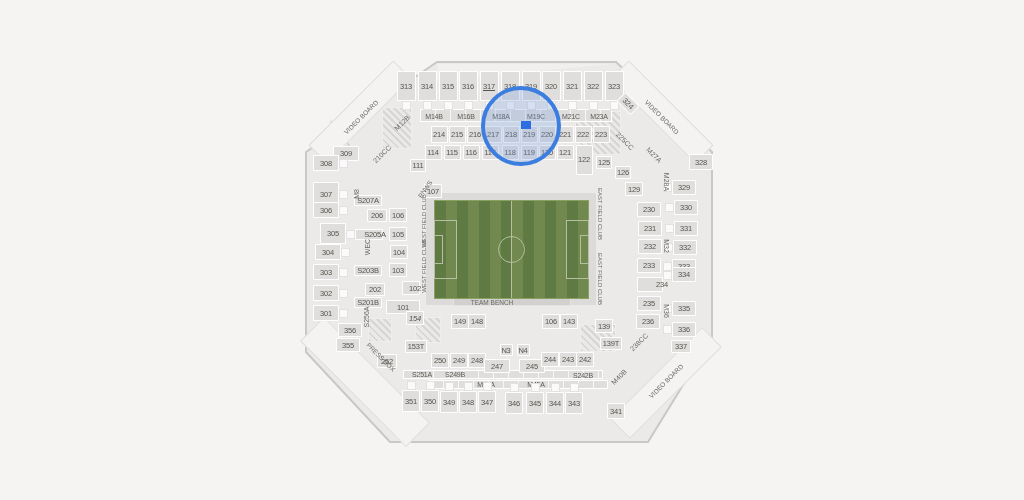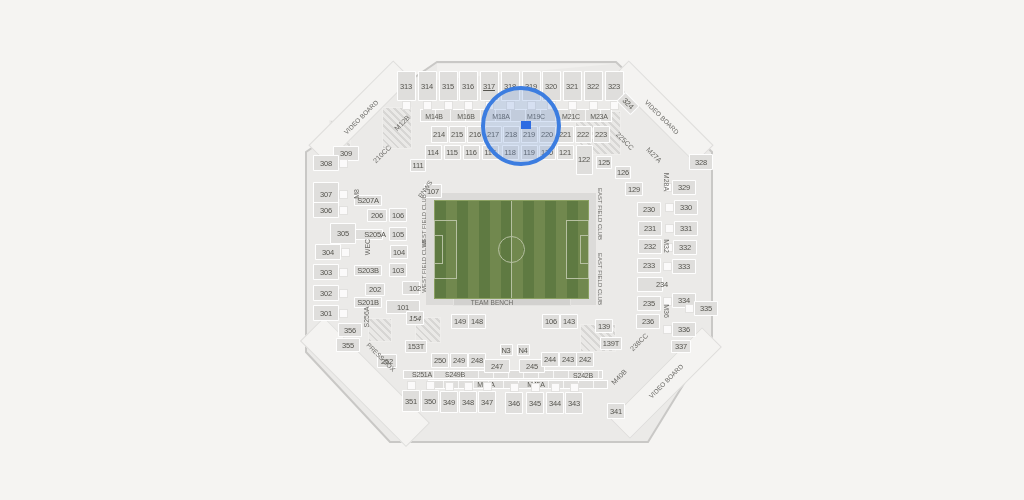--- a/index.html
+++ b/index.html
@@ -109,21 +109,21 @@
     <div class="sec" style="left: 556.5px; top: 144.5px; width: 17px; height: 15px;">121</div>
     <div class="sec" style="left: 575.5px; top: 144.5px; width: 17px; height: 30px;">122</div>
     <div class="sec" style="left: 410px; top: 158.5px; width: 16px; height: 13px;">111</div>
     <div class="sec" style="left: 596px; top: 155.5px; width: 16px; height: 13px;">125</div>
     <div class="sec" style="left: 615px; top: 165.5px; width: 16px; height: 13px;">126</div>
     <div class="sec" style="left: 625px; top: 182px; width: 18px; height: 14px;">129</div>
     <div class="sec" style="left: 333px; top: 145.5px; width: 26px; height: 15px;">309</div>
     <div class="sec amr" style="left: 313px; top: 155px; width: 26px; height: 16px;">308</div>
     <div class="sec amr" style="left: 313px; top: 182px; width: 26px; height: 24px;">307</div>
     <div class="sec amr" style="left: 313px; top: 202px; width: 26px; height: 16px;">306</div>
-    <div class="sec amr" style="left: 330px; top: 223px; width: 26px; height: 21px;">305</div>
+    <div class="sec amr" style="left: 320px; top: 223px; width: 26px; height: 21px;">305</div>
     <div class="sec amr" style="left: 315px; top: 244px; width: 26px; height: 16px;">304</div>
     <div class="sec amr" style="left: 313px; top: 264px; width: 26px; height: 16px;">303</div>
     <div class="sec amr" style="left: 313px; top: 285px; width: 26px; height: 16px;">302</div>
     <div class="sec amr" style="left: 313px; top: 305px; width: 26px; height: 16px;">301</div>
     <div class="sec" style="left: 338px; top: 323px; width: 24px; height: 14px;">356</div>
     <div class="sec" style="left: 336px; top: 338px; width: 24px; height: 14px;">355</div>
     <div class="sec" style="left: 354px; top: 194.5px; width: 28px; height: 11px;">S207A</div>
     <div class="sec" style="left: 367px; top: 208.5px; width: 20px; height: 13px;">206</div>
     <div class="sec" style="left: 355px; top: 228.5px; width: 28px; height: 11px; padding-left: 12px;">S205A</div>
     <div class="sec" style="left: 354px; top: 264.5px; width: 28px; height: 11px;">S203B</div>
@@ -143,22 +143,22 @@
     <div class="sec" style="left: 637px; top: 257.5px; width: 24px; height: 15px;">233</div>
     <div class="sec" style="left: 637px; top: 276.5px; width: 16px; height: 15px; padding-left: 24px;">234</div>
     <div class="sec" style="left: 637px; top: 295.5px; width: 24px; height: 15px;">235</div>
     <div class="sec" style="left: 636px; top: 313.5px; width: 24px; height: 15px;">236</div>
     <div class="sec" style="left: 689px; top: 154px; width: 24px; height: 16px;">328</div>
     <div class="sec aml" style="left: 672px; top: 179.5px; width: 24px; height: 15px;">329</div>
     <div class="sec aml" style="left: 674px; top: 199.5px; width: 24px; height: 15px;">330</div>
     <div class="sec aml" style="left: 674px; top: 220.5px; width: 24px; height: 15px;">331</div>
     <div class="sec aml" style="left: 673px; top: 239.5px; width: 24px; height: 15px;">332</div>
     <div class="sec aml" style="left: 672px; top: 258.5px; width: 24px; height: 15px;">333</div>
-    <div class="sec aml" style="left: 672px; top: 293px; width: 24px; height: 15px; text-align: center;">334</div>
-    <div class="sec aml" style="left: 672px; top: 300.5px; width: 24px; height: 15px; margin-left: 22px;">335</div>
+    <div class="sec aml" style="left: 672px; top: 267px; width: 24px; height: 15px; text-align: center;">334</div>
+    <div class="sec aml" style="left: 672px; top: 300.5px; width: 24px; height: 15px;">335</div>
     <div class="sec aml" style="left: 672px; top: 321.5px; width: 24px; height: 15px;">336</div>
     <div class="sec" style="left: 671px; top: 339.5px; width: 20px; height: 13px;">337</div>
     <div class="sec" style="left: 451px; top: 313.5px; width: 18px; height: 15px;">149</div>
     <div class="sec" style="left: 468px; top: 313.5px; width: 18px; height: 15px;">148</div>
     <div class="sec" style="left: 542px; top: 313.5px; width: 18px; height: 15px;">106</div>
     <div class="sec" style="left: 560px; top: 313.5px; width: 18px; height: 15px;">143</div>
     <div class="sec" style="left: 595px; top: 319px; width: 18px; height: 14px;">139</div>
     <div class="sec" style="left: 405px; top: 339.5px; width: 22px; height: 13px;">153T</div>
     <div class="sec" style="left: 600px; top: 336.5px; width: 22px; height: 13px;">139T</div>
     <div class="sec" style="left: 499.5px; top: 344px; width: 13px; height: 12px;">N3</div>

